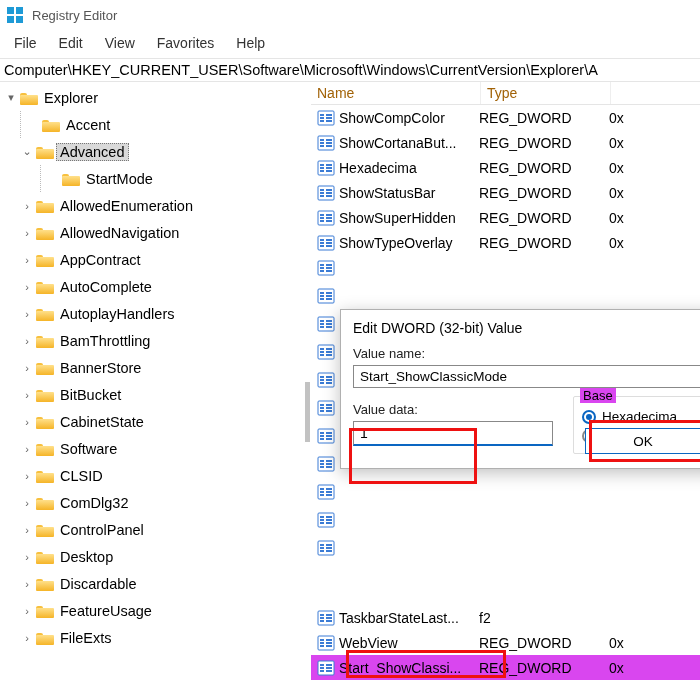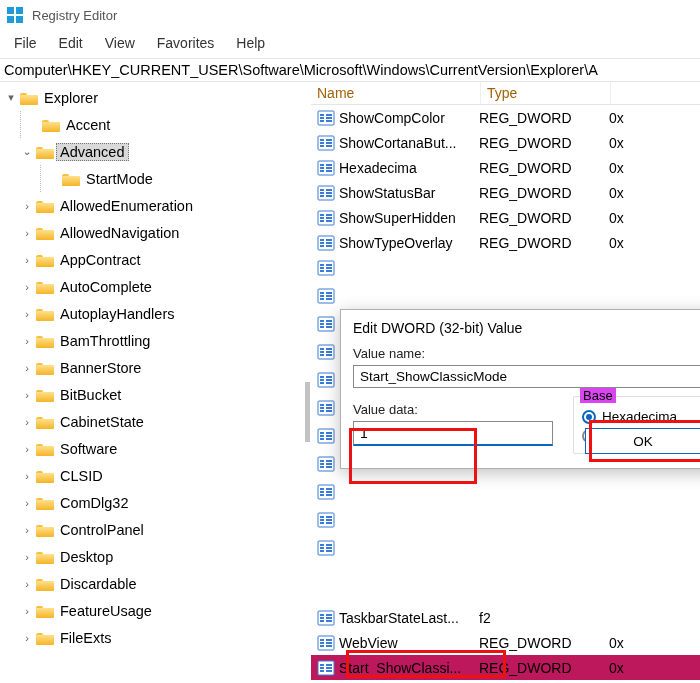--- a/index.html
+++ b/index.html
@@ -122,21 +122,21 @@
     align-items: center;
     height: 25px;
     font-size: 14px;
   }
   .lrow .ico {
     width: 18px; height: 18px; margin: 0 4px 0 6px;
   }
   .lrow .nm { width: 140px; white-space: nowrap; overflow: hidden; text-overflow: ellipsis; }
   .lrow .tp { width: 130px; }
   .lrow .dt { flex: 1; }
-  .lrow.sel { background: #be185d; }
+  .lrow.sel { background: #d946ef; }
   .lrow.sel .nm { }
   .dword-ico {
     width: 18px; height: 18px; position: relative;
   }
   .dword-ico svg { width: 18px; height: 18px; }
   
   .redbox { position: absolute; border: 3px solid #e11; pointer-events: none; }
 
   
   .dialog {

